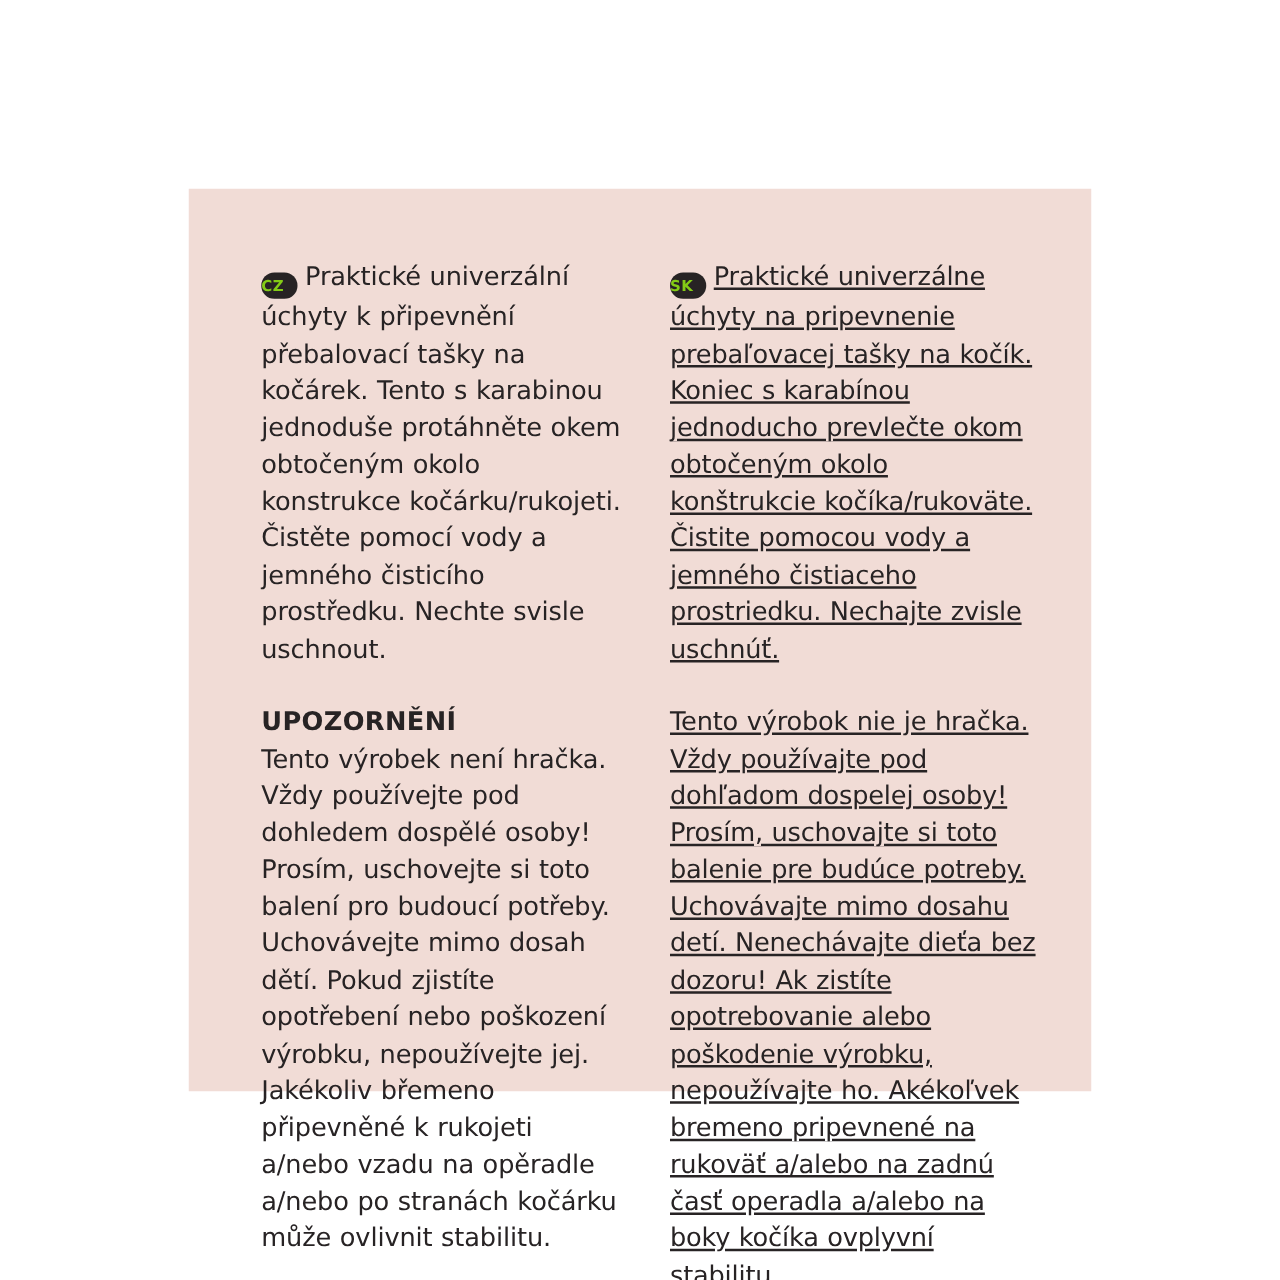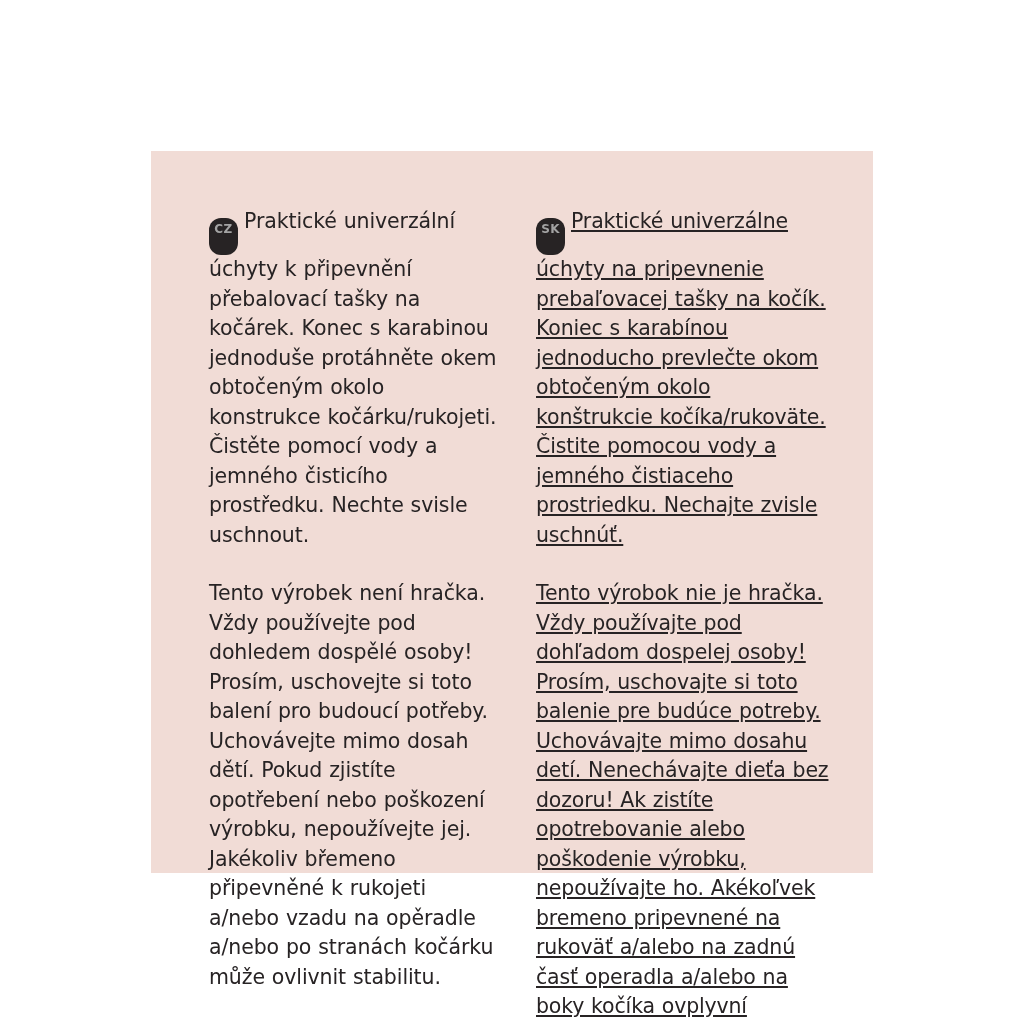--- a/index.html
+++ b/index.html
@@ -36,28 +36,27 @@
     display: flex;
     flex-direction: row;
     gap: 34px;
   }
   .col {
     width: 293px;
   }
   .lang-badge {
     display: inline-block;
     width: 29px;
-    height: 37px;
+    height: 21px;
     border-radius: 12px;
     background: #272324;
-    color: #a3a3a3;
+    color: #84cc16;
     font-size: 12px;
     font-weight: bold;
     letter-spacing: 0.4px;
-    text-align: center;
     line-height: 23px;
     vertical-align: -5px;
     margin-right: 6px;
   }
   .body-text {
     color: #272324;
     font-size: 20.5px;
     line-height: 29.5px;
     letter-spacing: -0.1px;
     margin: 0;
@@ -85,22 +84,23 @@
   }
 </style>
 </head>
 <body>
 
 <div class="page">
   <div class="panel">
     <div class="columns">
 
       <div class="col col-cz">
-        <p class="body-text first-para"><span class="lang-badge">CZ</span><span>Praktické univerzální úchyty k připevnění přebalovací tašky na kočárek. Konec s karabinou jednoduše protáhněte okem obtočeným okolo konstrukce kočárku/rukojeti. Čistěte pomocí vody a jemného čisticího prostředku. Nechte svisle uschnout.</span></p>
+        <p class="body-text first-para"><span class="lang-badge">CZ</span><span>Praktické univerzální úchyty k připevnění přebalovací tašky na kočárek. Tento s karabinou jednoduše protáhněte okem obtočeným okolo konstrukce kočárku/rukojeti. Čistěte pomocí vody a jemného čisticího prostředku. Nechte svisle uschnout.</span></p>
         <div class="spacer-sm"></div>
+        <p class="warn-head">UPOZORNĚNÍ</p>
         <p class="body-text">Tento výrobek není hračka. Vždy používejte pod dohledem dospělé osoby! Prosím, uschovejte si toto balení pro budoucí potřeby. Uchovávejte mimo dosah dětí. Pokud zjistíte opotřebení nebo poškození výrobku, nepoužívejte jej. Jakékoliv břemeno připevněné k rukojeti a/nebo vzadu na opěradle a/nebo po stranách kočárku může ovlivnit stabilitu.</p>
       </div>
 
       <div class="col col-sk">
         <p class="body-text first-para"><span class="lang-badge">SK</span><span>Praktické univerzálne úchyty na pripevnenie prebaľovacej tašky na kočík. Koniec s karabínou jednoducho prevlečte okom obtočeným okolo konštrukcie kočíka/rukoväte. Čistite pomocou vody a jemného čistiaceho prostriedku. Nechajte zvisle uschnúť.</span></p>
         <div class="spacer-sm"></div>
         <p class="body-text">Tento výrobok nie je hračka. Vždy používajte pod dohľadom dospelej osoby! Prosím, uschovajte si toto balenie pre budúce potreby. Uchovávajte mimo dosahu detí. Nenechávajte dieťa bez dozoru! Ak zistíte opotrebovanie alebo poškodenie výrobku, nepoužívajte ho. Akékoľvek bremeno pripevnené na rukoväť a/alebo na zadnú časť operadla a/alebo na boky kočíka ovplyvní stabilitu.</p>
       </div>
 
     </div>

